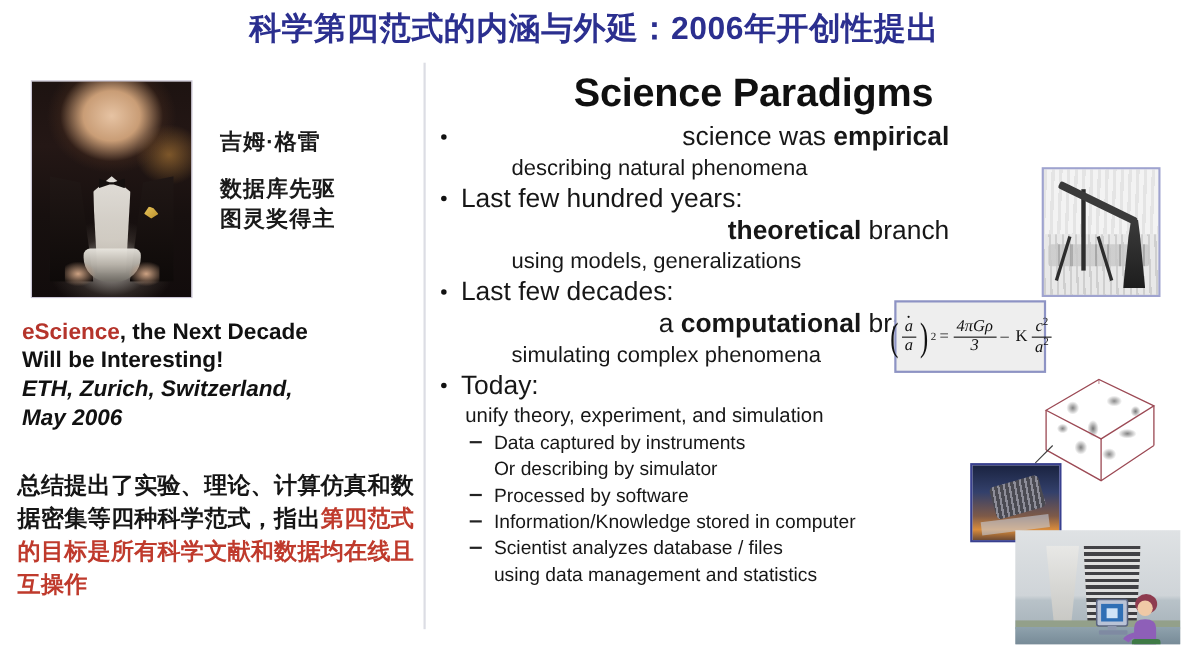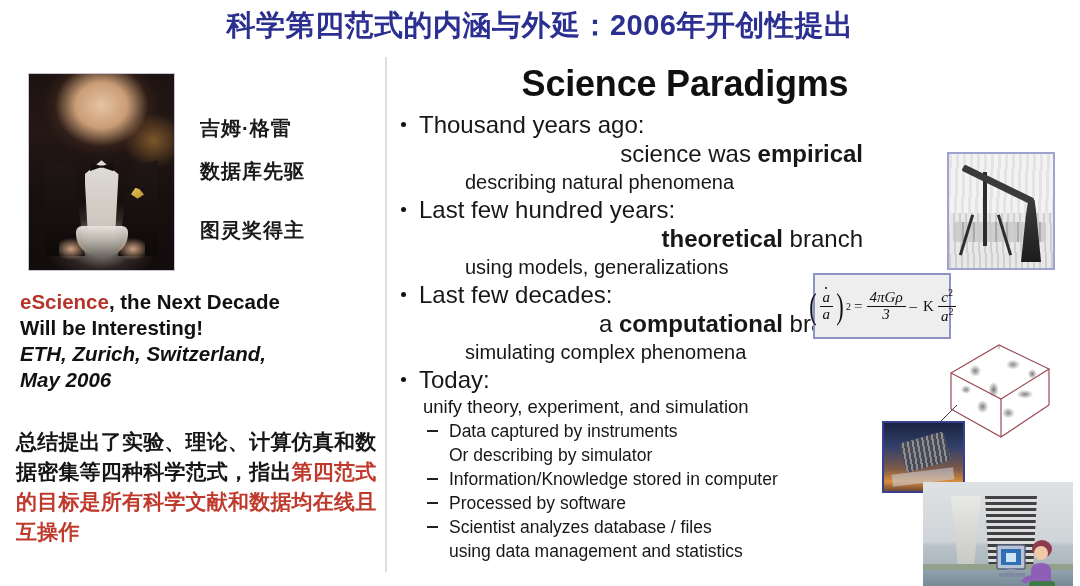--- a/index.html
+++ b/index.html
@@ -134,21 +134,21 @@
     position: absolute;
     left: 200px;
     font-size: 20px;
     font-weight: bold;
     color: #1a1a1a;
     letter-spacing: 1px;
     white-space: nowrap;
   }
   #cap1 { top: 58px; }
   #cap2 { top: 101px; }
-  #cap3 { top: 160px; }
+  #cap3 { top: 128px; }
 
   #escience-block {
     position: absolute;
     left: 20px;
     top: 232px;
     width: 360px;
     font-size: 20.5px;
     font-weight: bold;
     color: #111111;
     line-height: 26px;
@@ -467,21 +467,20 @@
   </div>
 
   <div id="right-col">
 
     <div id="paradigms-heading">Science Paradigms</div>
 
     <div id="bullets">
 
       <div class="blt">
         <span class="dot"></span>
-        <span>Thousand years ago:</span>
       </div>
       <div class="l2"><span>science was </span><span class="bold">empirical</span><span></span></div>
       <div class="l3">describing natural phenomena</div>
 
       <div class="blt">
         <span class="dot"></span>
         <span>Last few hundred years:</span>
       </div>
       <div class="l2"><span></span><span class="bold">theoretical</span><span> branch</span></div>
       <div class="l3">using models, generalizations</div>
@@ -501,26 +500,26 @@
       <div id="unify-line">unify theory, experiment, and simulation</div>
 
       <div class="dash">
         <span class="dh"></span>
         <span>Data captured by instruments</span>
       </div>
       <div class="dash-cont">Or      describing by simulator</div>
 
       <div class="dash">
         <span class="dh"></span>
-        <span>Information/Knowledge stored in computer</span>
+        <span>Processed by software</span>
       </div>
 
       <div class="dash">
         <span class="dh"></span>
-        <span>Processed by software</span>
+        <span>Information/Knowledge stored in computer</span>
       </div>
 
       <div class="dash">
         <span class="dh"></span>
         <span>Scientist analyzes database / files</span>
       </div>
       <div class="dash-cont">using data management and statistics</div>
 
     </div>
 

